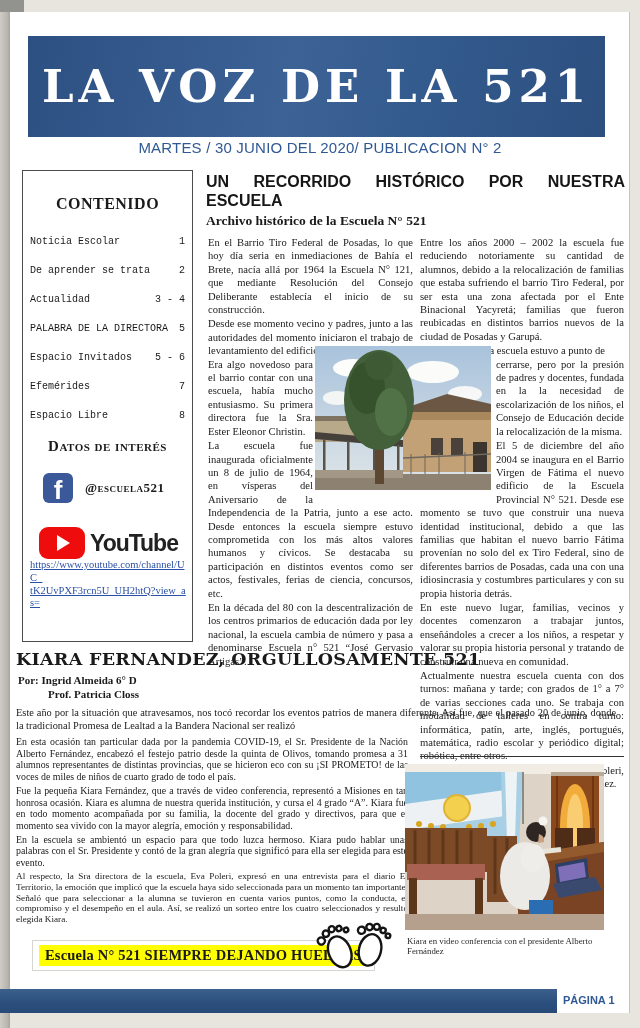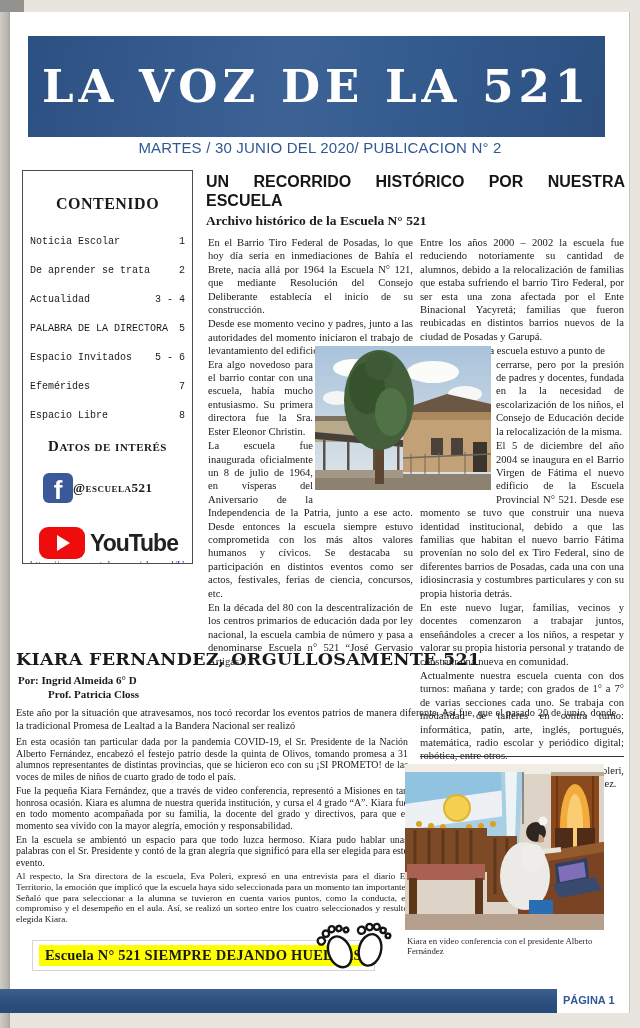--- a/index.html
+++ b/index.html
@@ -21,34 +21,34 @@
   .mast-box { position:absolute; left:18px; top:24px; width:577px; height:101px;
     background:linear-gradient(100deg,#2d5082,#3c6296 45%,#335a8d 70%,#2c4f7f);
     display:flex; align-items:center; justify-content:center; }
   .mast-title { color:#fff; font-family:"DejaVu Serif", serif; font-weight:bold;
     font-size:45px; letter-spacing:5px; white-space:nowrap; }
   .dateline { position:absolute; left:0; top:127px; width:620px; text-align:center;
     color:#2f5894; font-family:"Liberation Sans", sans-serif; font-weight:normal;
     font-size:15px; letter-spacing:0.2px; }
 
   
-  .side-box { position:absolute; left:12px; top:158px; width:171px; height:394px;
+  .side-box { position:absolute; left:12px; top:158px; width:171px; height:472px;
     border:1px solid #4c4c4c; background:#fff; overflow:hidden; }
   .contents-title { margin-top:24px; text-align:center; font-weight:bold;
     font-size:16px; letter-spacing:0.5px; font-family:"Liberation Serif", serif; }
   .toc { margin:22px 7px 6px 7px; font-family:"Liberation Mono", monospace; font-size:10px; }
   .toc-row { display:flex; justify-content:space-between; align-items:baseline;
     margin-bottom:16px; line-height:13px; white-space:nowrap; }
   .datos-title { margin-top:10px; text-align:center; font-weight:bold; font-size:15px;
     font-variant:small-caps; font-family:"Liberation Serif", serif; letter-spacing:0.5px; }
   .fb-row { margin:18px 0 0 20px; display:flex; align-items:center; }
   .fb-icon { width:30px; height:30px; background:#3b5998; border-radius:6px;
     color:#fff; font-family:"Liberation Sans", sans-serif; font-weight:bold;
     font-size:26px; text-align:center; line-height:34px; overflow:hidden; }
-  .fb-handle { margin-left:0; font-variant:small-caps; font-weight:bold;
+  .fb-handle { margin-left:12px; font-variant:small-caps; font-weight:bold;
     font-size:13px; font-family:"Liberation Serif", serif; letter-spacing:0.5px; }
   .yt-row { margin:24px 0 0 16px; display:flex; align-items:center; }
   .yt-icon { width:46px; height:32px; background:#ef0c0c; border-radius:9px;
     display:flex; align-items:center; justify-content:center; }
   .yt-tri { width:0; height:0; border-left:13px solid #fff;
     border-top:8px solid transparent; border-bottom:8px solid transparent; margin-left:3px; }
   .yt-word { margin-left:5px; font-family:"Liberation Sans", sans-serif; font-weight:bold;
     font-size:23px; letter-spacing:-1px; color:#212121; }
   .yt-link { margin:0 6px 0 7px; font-size:10.5px; color:#2a50a5;
     text-decoration:underline; line-height:12.8px; word-break:break-all; }

